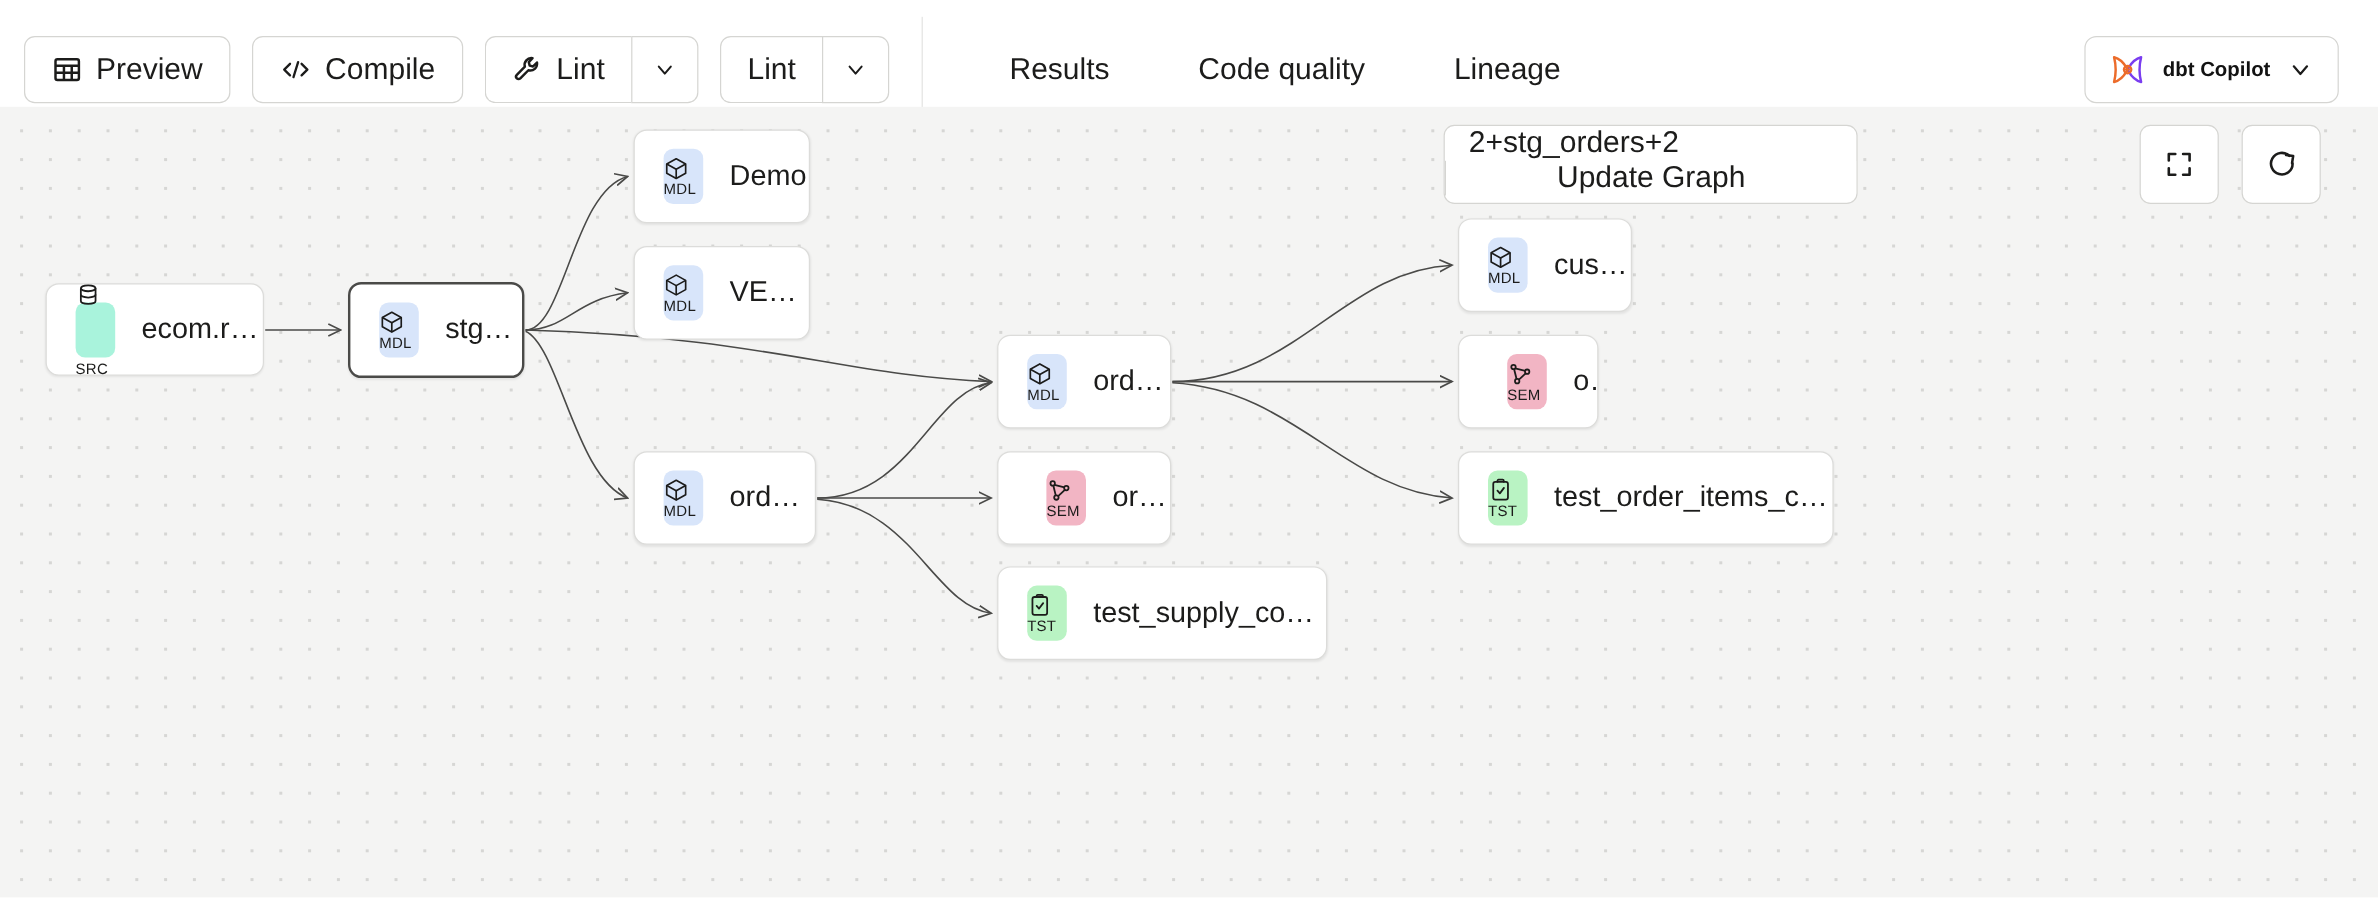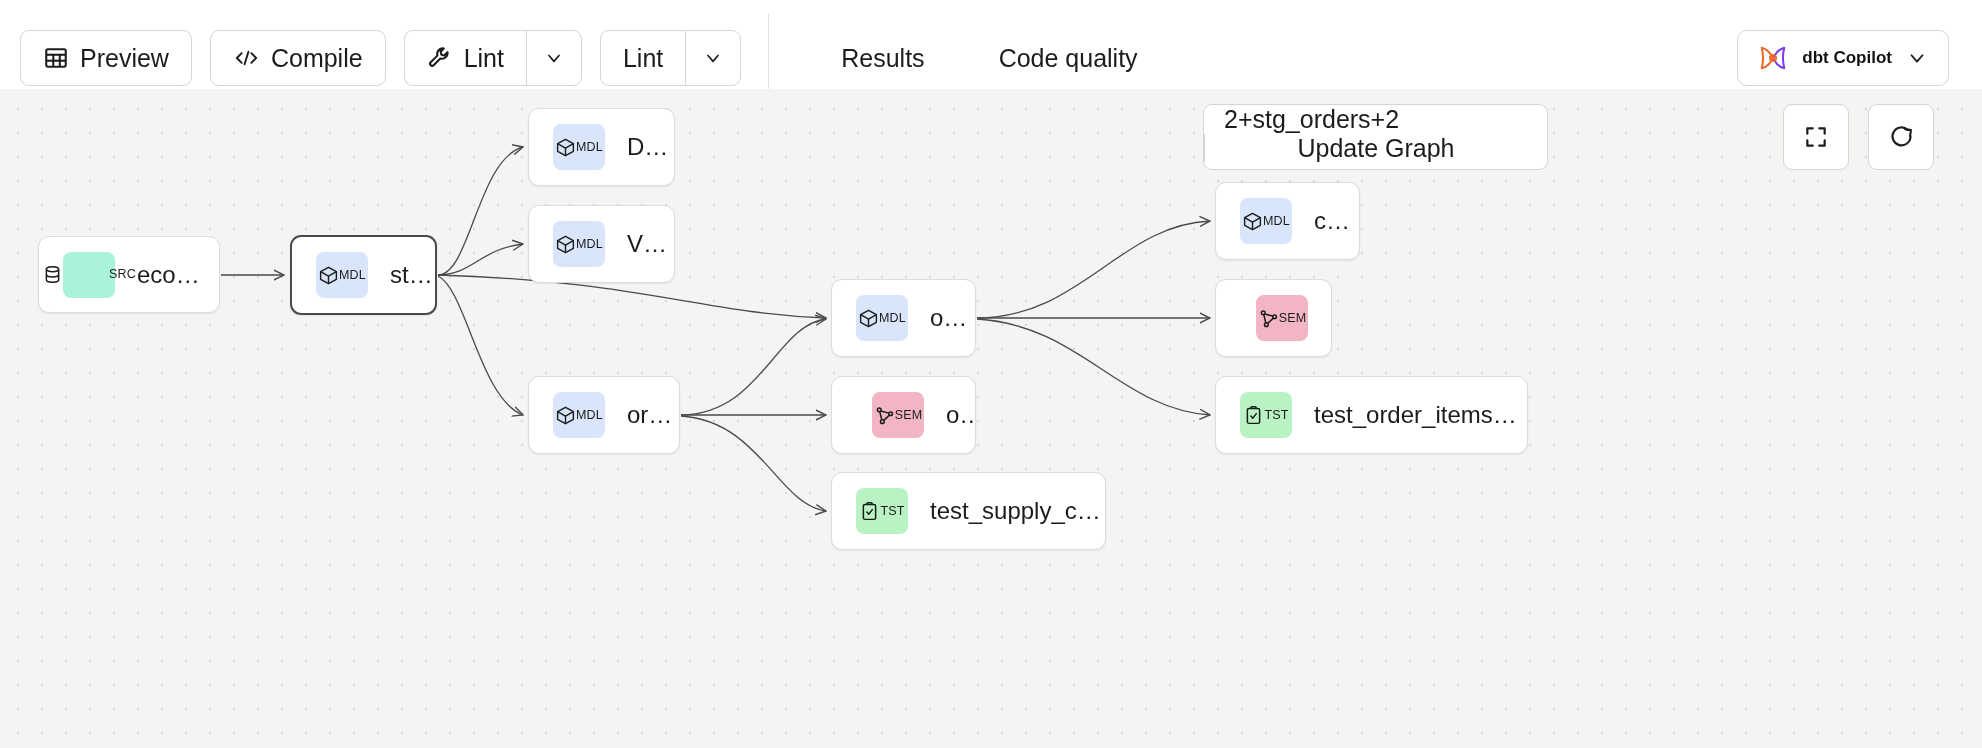--- a/index.html
+++ b/index.html
@@ -106,24 +106,24 @@
     background: #ffffff;
     border: 1px solid #dcdcda;
     border-radius: 11px;
     box-shadow: 0 1px 2px rgba(0,0,0,0.07);
     display: flex; align-items: center;
     padding-left: 24px;
     cursor: pointer;
   }
   .node.selected { border: 2px solid #4a4a48; }
   .badge {
-    width: 52px; height: 46px;
+    width: 33px; height: 46px;
     border-radius: 8px;
-    display: flex; flex-direction: row;
-    align-items: center; justify-content: center;
+    display: flex; flex-direction: column;
+    align-items: flex-start; justify-content: center;
     flex: 0 0 auto;
     gap: 0px;
   }
   .badge .glyph { height: 22px; display:flex; align-items:center; justify-content:center; }
   .badge .tag { font-size: 12.5px; line-height: 13px; color: #1c1c1b; letter-spacing: 0.2px; }
   .badge-src { background: #a9f3dc; gap: 46px; }
   .badge-mdl { background: #d8e5fa; }
   .badge-sem { background: #f2b5c4; margin-left: 16px; }
   .badge-tst { background: #b9f3c3; }
   .node-label {
@@ -242,20 +242,23 @@
         </button>
       </div>
     </div>
 
     <div class="tabs-wrap">
       <div class="tab">
         <span>Results</span>
       </div>
       <div class="tab">
         <span>Code quality</span>
+      </div>
+      <div class="tab active">
+        <span>Lineage</span>
       </div>
     </div>
 
     <button class="copilot-btn">
       <span class="ico">
         <svg width="30" height="30" viewBox="0 0 32 32" fill="none">
           <path d="M4 5 C12 7 14 13 16 16 C14 19 12 25 4 27 C6 19 6 13 4 5 Z" stroke="#ec6c2b" stroke-width="2.2" stroke-linejoin="round" fill="none"></path>
           <path d="M28 5 C20 7 18 13 16 16 C18 19 20 25 28 27 C26 19 26 13 28 5 Z" stroke="#7a3df0" stroke-width="2.2" stroke-linejoin="round" fill="none"></path>
           <circle cx="16" cy="16" r="3.3" stroke="#ec6c2b" stroke-width="2"></circle>
           <line x1="16" y1="13.6" x2="16" y2="18.4" stroke="#ec6c2b" stroke-width="1.6"></line>

